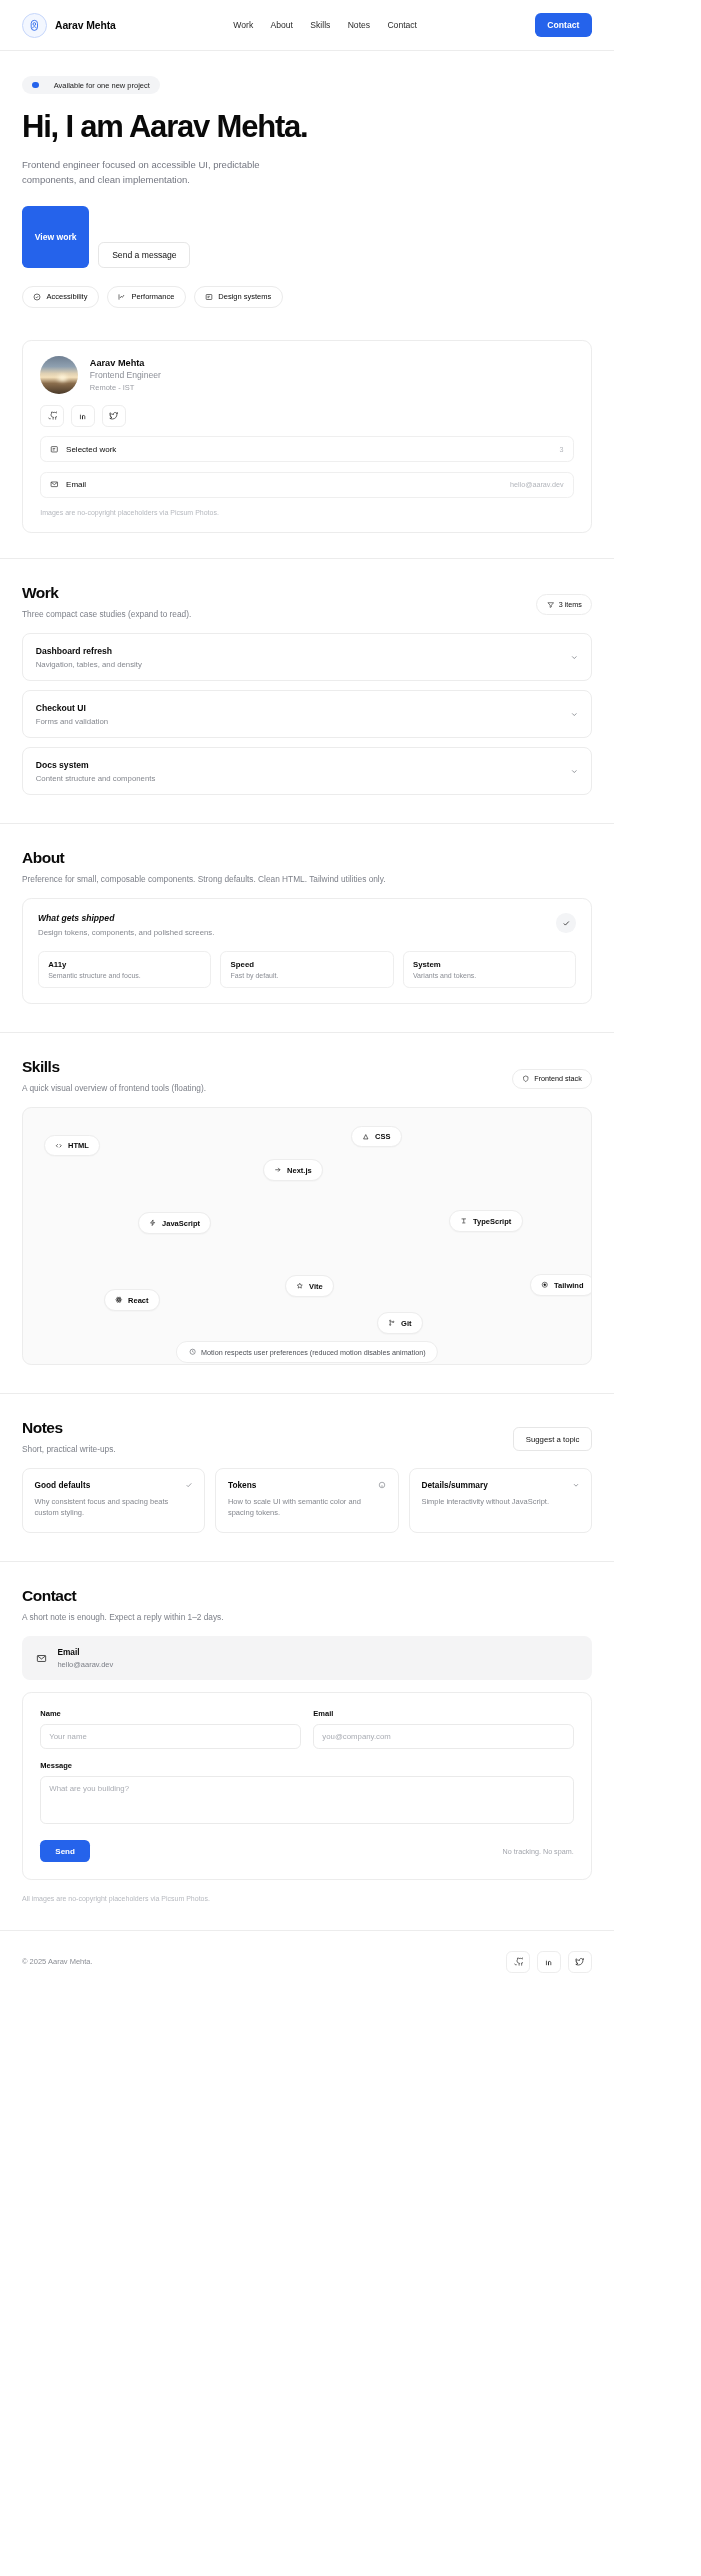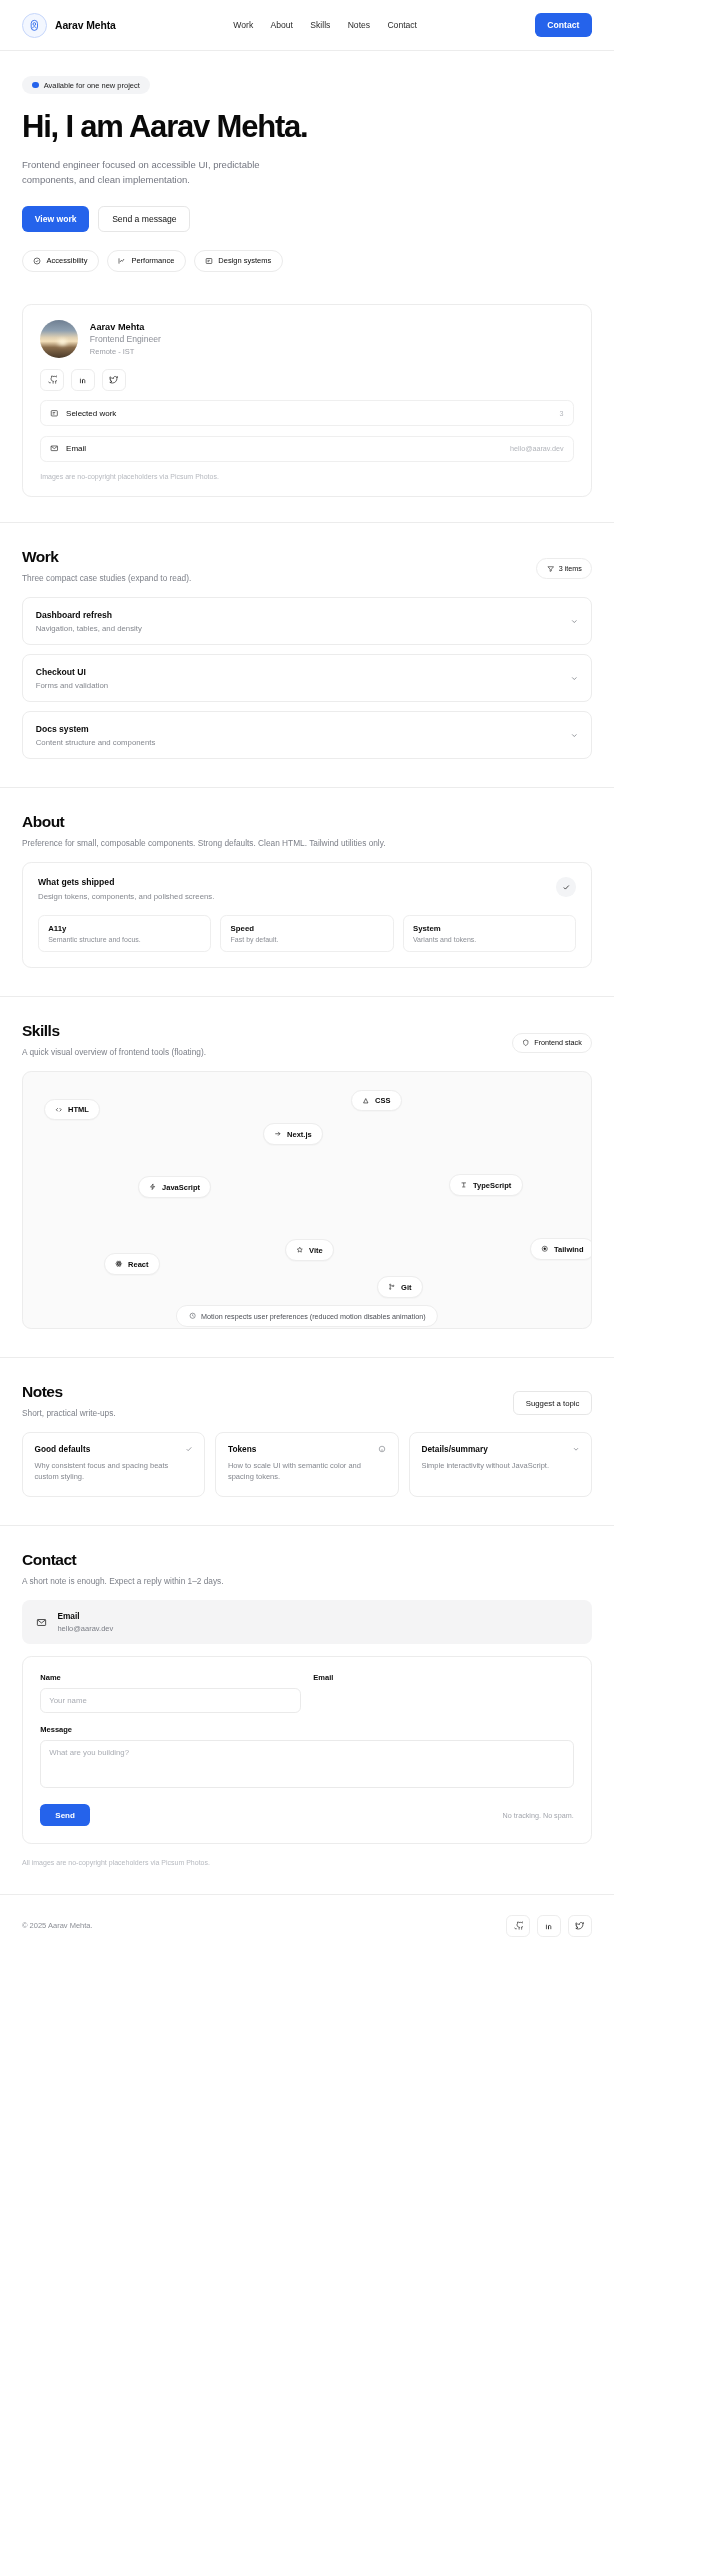--- a/index.html
+++ b/index.html
@@ -39,39 +39,39 @@
   .btn-primary {
     background: #2563eb; color: #fff; border: none;
     border-radius: 5.8px; font-size: 8.6px; font-weight: 600;
     padding: 7px 12.7px; cursor: pointer;
     font-family: inherit;
   }
   .divider { border-top: 0.6px solid #ececec; }
   .hero { padding: 25px 22px 32px; }
 
   .pill-avail {
-    display: inline-flex; align-items: center; gap: 5px;
+    display: inline-flex; align-items: center; gap: 15px;
     background: #f3f4f6; border-radius: 575px;
     padding: 4.6px 10.4px; font-size: 7.5px; font-weight: 500; color: #1a1a1a;
   }
   .dot-blue { width: 6.3px; height: 6.3px; border-radius: 50%; background: #2563eb; display:inline-block; }
 
   h1.hero-title {
     font-size: 31px; line-height: 1.05; font-weight: 700;
     letter-spacing: -1.2px; margin: 17.3px 0 12.7px;
   }
   .hero-sub {
     font-size: 9.5px; line-height: 1.62; color: #737680;
     max-width: 242px;
   }
   .hero-btns { display: flex; gap: 9.2px; margin-top: 18.4px; }
   .btn-ghost {
     background: #fff; border: 0.6px solid #e6e6e6; border-radius: 5.8px;
     font-size: 8.6px; font-weight: 500; color: #111;
-    padding: 7px 12.7px; cursor: pointer; font-family: inherit;
+    padding: 7px 12.7px; cursor: pointer; font-family: inherit; margin-top: 36px;
   }
   .chip-row { display: flex; gap: 8px; margin-top: 18.4px; flex-wrap: wrap; }
   .chip {
     display: inline-flex; align-items: center; gap: 5.2px;
     border: 0.6px solid #ebebeb; border-radius: 575px;
     padding: 5.2px 10.4px; font-size: 7.5px; font-weight: 500; background: #fff;
   }
 
   
   .card {
@@ -126,21 +126,21 @@
     border: 0.6px solid #ececec; border-radius: 8px; background: #fff;
     padding: 11.5px 12.7px; display: flex; align-items: center; justify-content: space-between;
     cursor: pointer;
   }
   .acc-title { font-size: 8.6px; font-weight: 700; }
   .acc-desc { font-size: 7.8px; color: #85888f; margin-top: 4px; }
 
   
   .about-card { margin-top: 14px; padding: 14px 15px 15px; }
   .about-head { display: flex; align-items: flex-start; justify-content: space-between; gap: 10.4px; }
-  .about-title { font-size: 8.6px; font-weight: 700; }
+  .about-title { font-size: 8.6px; font-weight: 700; font-style: italic; }
   .about-desc { font-size: 7.8px; color: #85888f; margin-top: 4.6px; }
   .round-check {
     width: 19.6px; height: 19.6px; border-radius: 50%; background: #f3f4f6;
     display: flex; align-items: center; justify-content: center; flex: none;
   }
   .grid3 { display: grid; grid-template-columns: repeat(3, 1fr); gap: 9.2px; margin-top: 14px; }
   .mini-card { border: 0.6px solid #eeeeee; border-radius: 6.3px; padding: 8px 9.2px; }
   .mini-title { font-size: 7.8px; font-weight: 700; }
   .mini-desc { font-size: 7px; color: #8b8e95; margin-top: 3.5px; }
   .btn-wide {
@@ -604,20 +604,21 @@
     </div>
 
     <div class="card form-card">
       <div class="field-grid">
         <div>
           <label class="flabel">Name</label>
           <input class="finput" type="text" value="" placeholder="Your name" style="">
         </div>
         <div>
           <label class="flabel">Email</label>
+          <input class="finput" type="text" value="" placeholder="you@company.com" style="">
         </div>
       </div>
       <div style="margin-top:12.7px;">
         <label class="flabel">Message</label>
         <textarea class="ftext" placeholder="What are you building?" style=""></textarea>
       </div>
       <div class="form-foot">
         <button class="btn-send">Send</button>
         <span class="form-note">No tracking. No spam.</span>
       </div>

